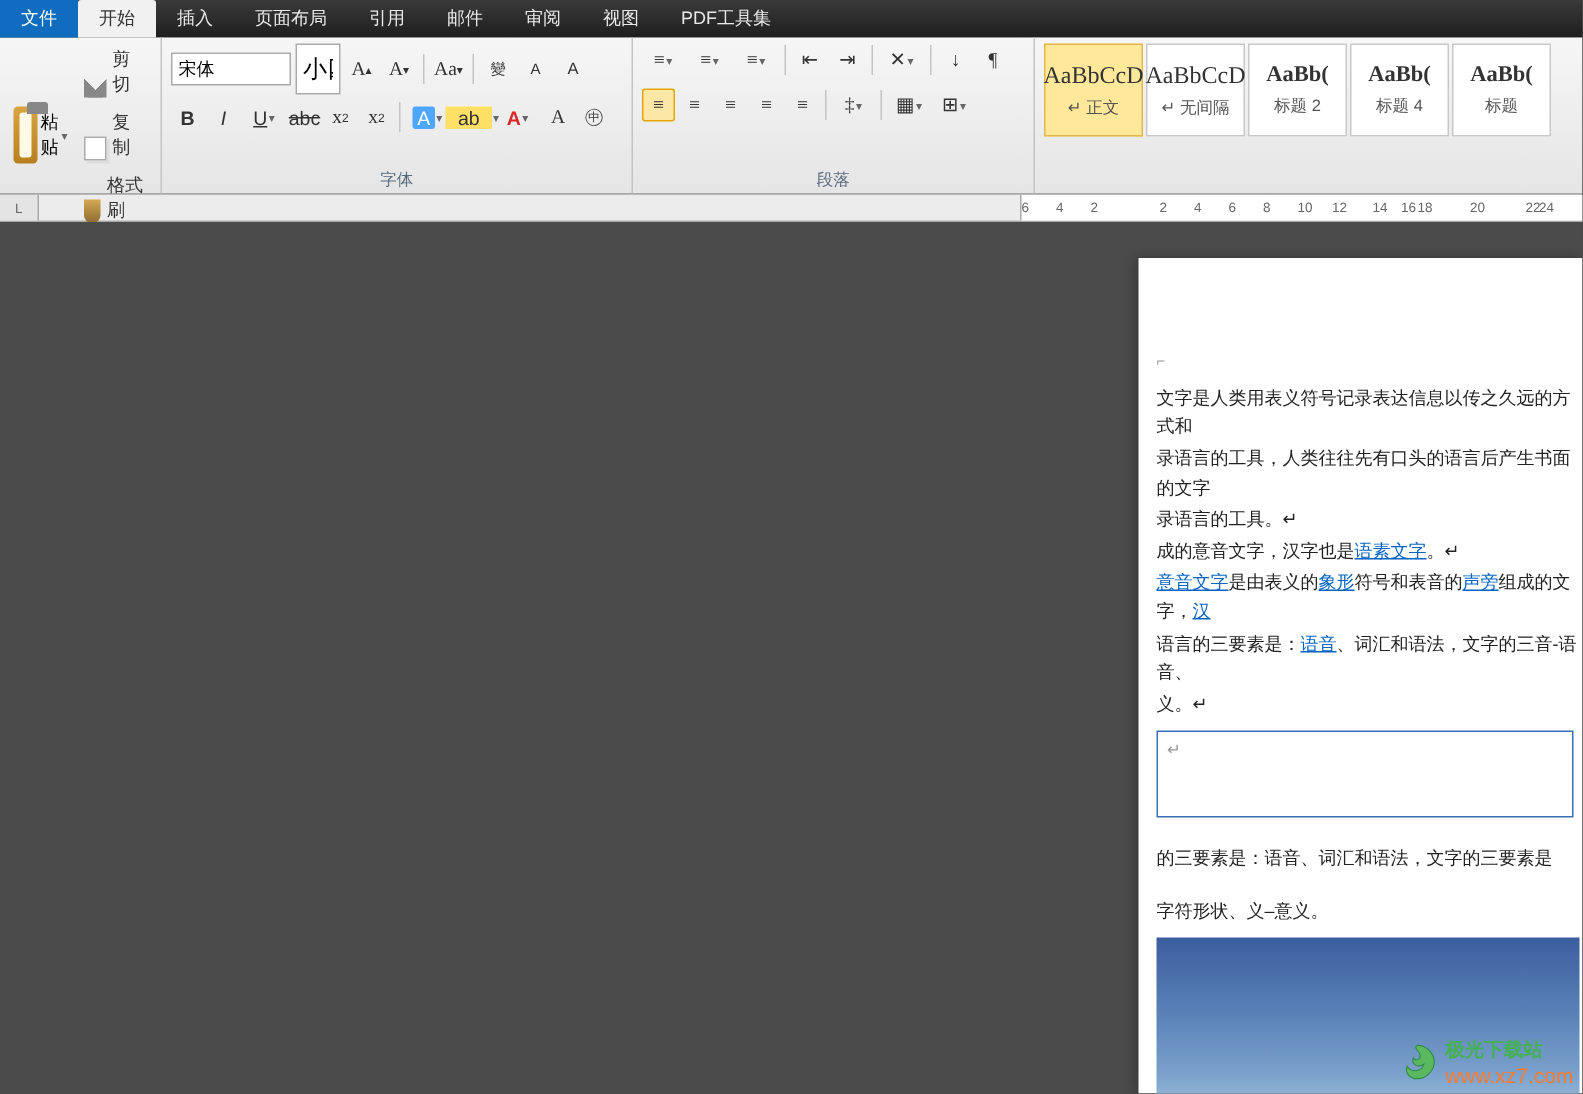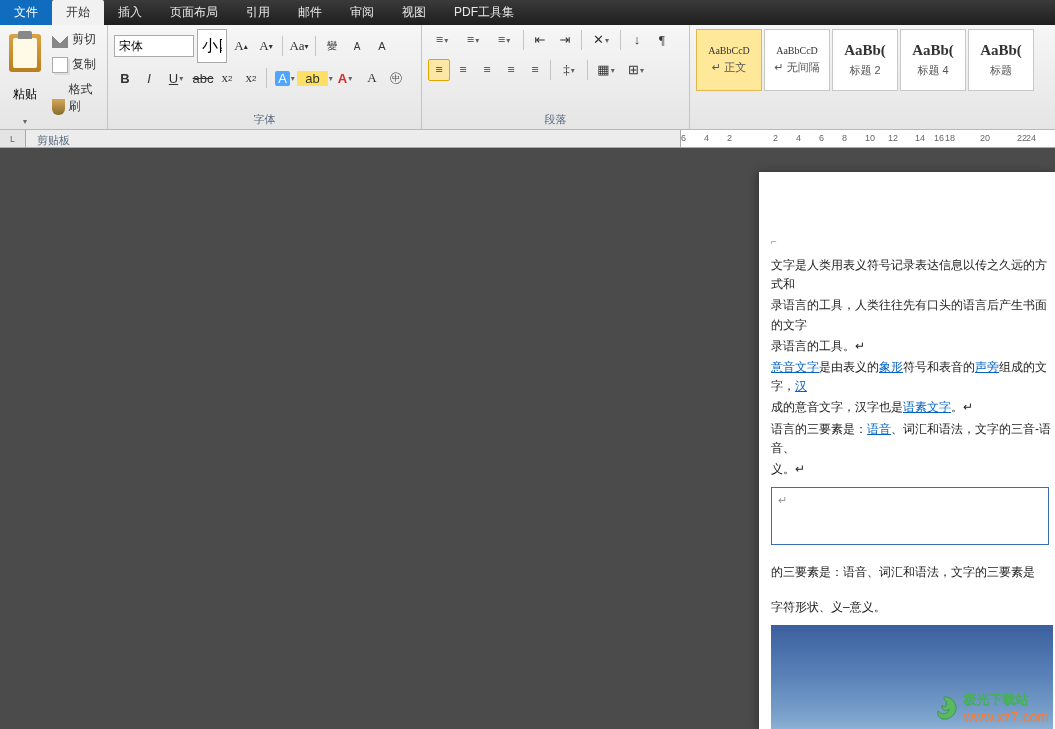--- a/index.html
+++ b/index.html
@@ -11,21 +11,21 @@
 .menu-tab.file { background: #0f6cbf; color: #fff; }
 .menu-tab.active { background: #f1f1f1; color: #333; border-radius: 2px 2px 0 0; }
 
 
 .ribbon { height: 105px; background: linear-gradient(#f6f6f6, #e5e5e5); border-bottom: 1px solid #b8b8b8; display: flex; }
 .group { border-right: 1px solid #c4c4c4; padding: 4px 6px 2px 6px; display: flex; flex-direction: column; justify-content: space-between; }
 .group-label { font-size: 11px; color: #5a6b7f; text-align: center; padding-top: 2px; }
 .group-body { display: flex; gap: 4px; flex: 1; }
 
 
-.paste-btn { width: 42px; display: flex; flex-direction: column; align-items: center; gap: 14px; padding: 4px 2px; border: 1px solid transparent; border-radius: 3px; }
+.paste-btn { width: 42px; display: flex; flex-direction: row; align-items: center; gap: 2px; padding: 4px 2px; border: 1px solid transparent; border-radius: 3px; }
 .paste-icon { width: 32px; height: 38px; background: linear-gradient(#d9a441, #b97f1f); border-radius: 3px; position: relative; }
 .paste-icon::before { content: ""; position: absolute; top: 4px; left: 4px; right: 4px; bottom: 4px; background: #fffae6; border-radius: 2px; }
 .paste-icon::after { content: ""; position: absolute; top: -3px; left: 9px; width: 14px; height: 8px; background: #888; border-radius: 2px 2px 0 0; }
 .clip-side { display: flex; flex-direction: column; gap: 4px; }
 .clip-item { display: flex; align-items: flex-end; gap: 4px; font-size: 12px; color: #333; padding: 2px 4px; border-radius: 2px; }
 .small-icon { width: 16px; height: 16px; }
 .cut-ico { background: linear-gradient(45deg, #888 40%, transparent 40%), linear-gradient(-45deg, #888 40%, transparent 40%); }
 .copy-ico { background: #fff; border: 1px solid #aaa; box-shadow: 2px 2px 0 #ddd; }
 .brush-ico { background: linear-gradient(#d4a856, #8b6b2f); border-radius: 0 0 6px 6px; }
 
@@ -42,21 +42,21 @@
 .highlight-y { background: #ffe066; padding: 0 8px; }
 .color-a { color: #d92626; font-weight: bold; }
 
 
 .para-body { display: flex; flex-direction: column; gap: 4px; }
 
 
 .styles-body { display: flex; gap: 2px; }
 .style-box { width: 66px; height: 62px; border: 1px solid #c8c8c8; background: #fff; display: flex; flex-direction: column; align-items: center; justify-content: center; gap: 4px; cursor: pointer; }
 .style-box.active { background: #ffe89a; border-color: #e0b84d; }
-.style-sample { font-size: 10px; font-family: "Times New Roman", serif; color: #333; }
+.style-sample { font-size: 16px; font-family: "Times New Roman", serif; color: #333; }
 .style-sample.bold { font-weight: bold; font-size: 15px; }
 .style-name { font-size: 11px; color: #555; }
 
 
 .ruler-bar { height: 18px; background: #ececec; border-bottom: 1px solid #aaa; display: flex; }
 .ruler-corner { width: 26px; border-right: 1px solid #aaa; display: flex; align-items: center; justify-content: center; font-size: 9px; color: #666; background: #e4e4e4; }
 .ruler-space { flex: 1; }
 .ruler-right { width: 375px; background: #fff; position: relative; font-size: 9px; color: #666; border-left: 1px solid #aaa; }
 .ruler-tick { position: absolute; top: 3px; }
 
@@ -248,22 +248,22 @@
       <div class="ruler-tick" style="left: 345px;">24</div>
     </div>
 </div>
 
 <div class="doc-area">
   <div class="page">
     <div class="cursor-mark" style="margin-bottom:6px">⌐</div>
     <p><span>文字是人类用表义符号记录表达信息以传之久远的方式和</span></p>
     <p><span>录语言的工具，人类往往先有口头的语言后产生书面的文字</span></p>
     <p><span>录语言的工具。↵</span></p>
+    <p><span>成的意音文字，汉字也是</span><span class="lnk">语素文字</span><span>。↵</span></p>
     <p><span class="lnk">意音文字</span><span>是由表义的</span><span class="lnk">象形</span><span>符号和表音的</span><span class="lnk">声旁</span><span>组成的文字，</span><span class="lnk">汉</span></p>
-    <p><span>成的意音文字，汉字也是</span><span class="lnk">语素文字</span><span>。↵</span></p>
     <p><span>语言的三要素是：</span><span class="lnk">语音</span><span>、词汇和语法，文字的三音-语音、</span></p>
     <p><span>义。↵</span></p>
     <div class="text-box"><span>↵</span></div>
     <p style="margin-bottom:16px"><span>的三要素是：语音、词汇和语法，文字的三要素是</span></p>
     <p><span>字符形状、义–意义。</span></p>
     <div class="page-img">
       
       
     </div>
   </div>

